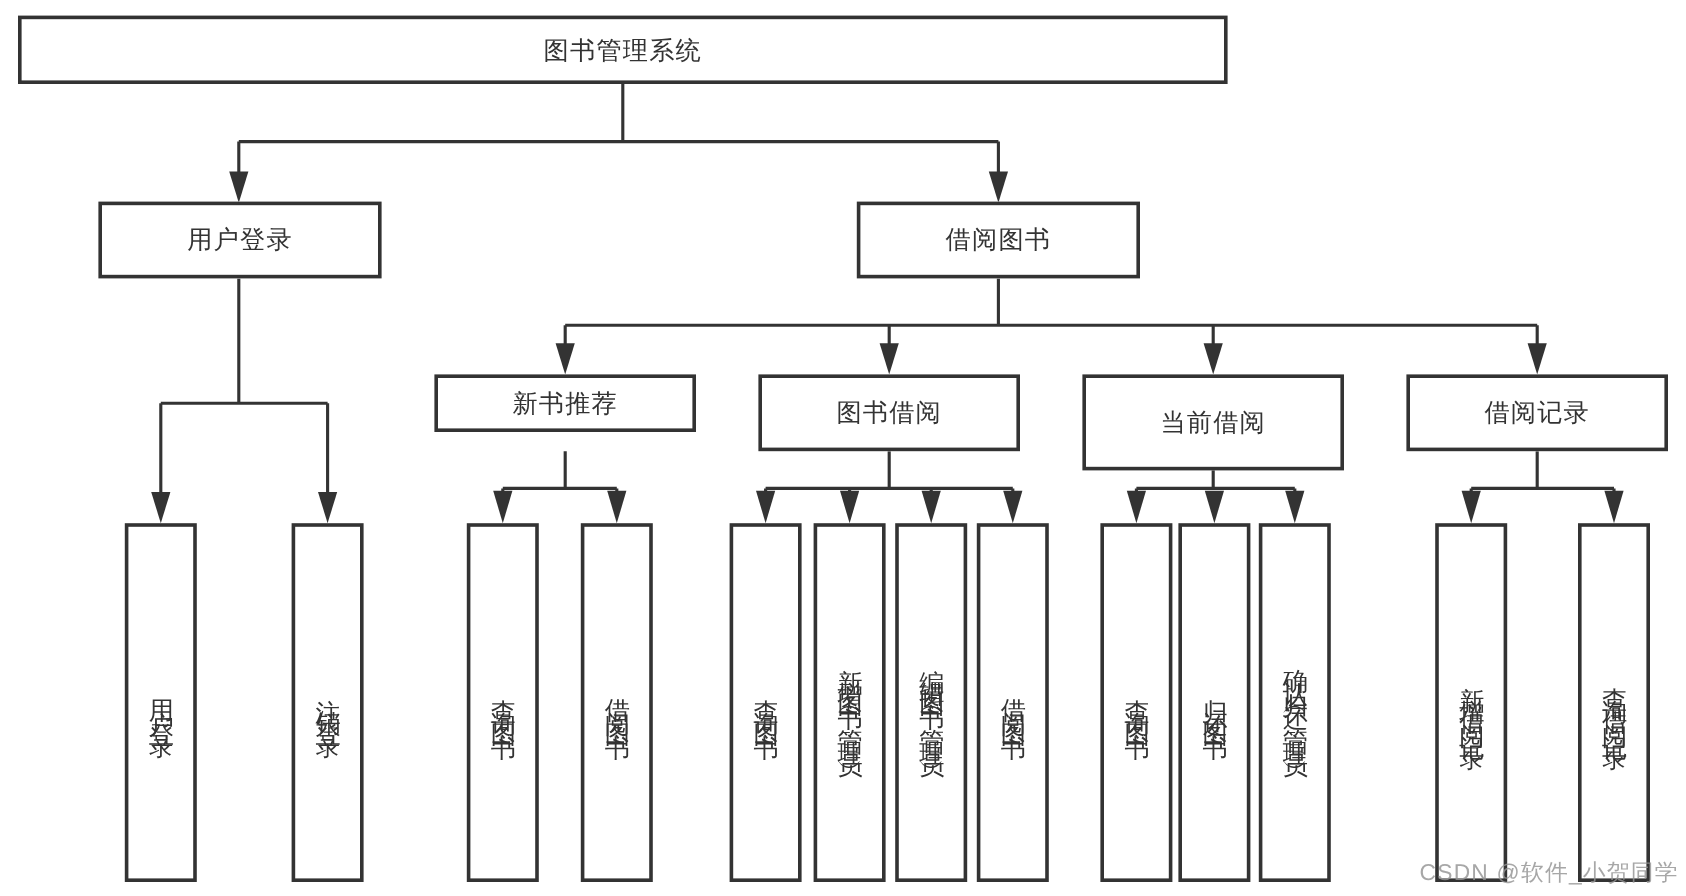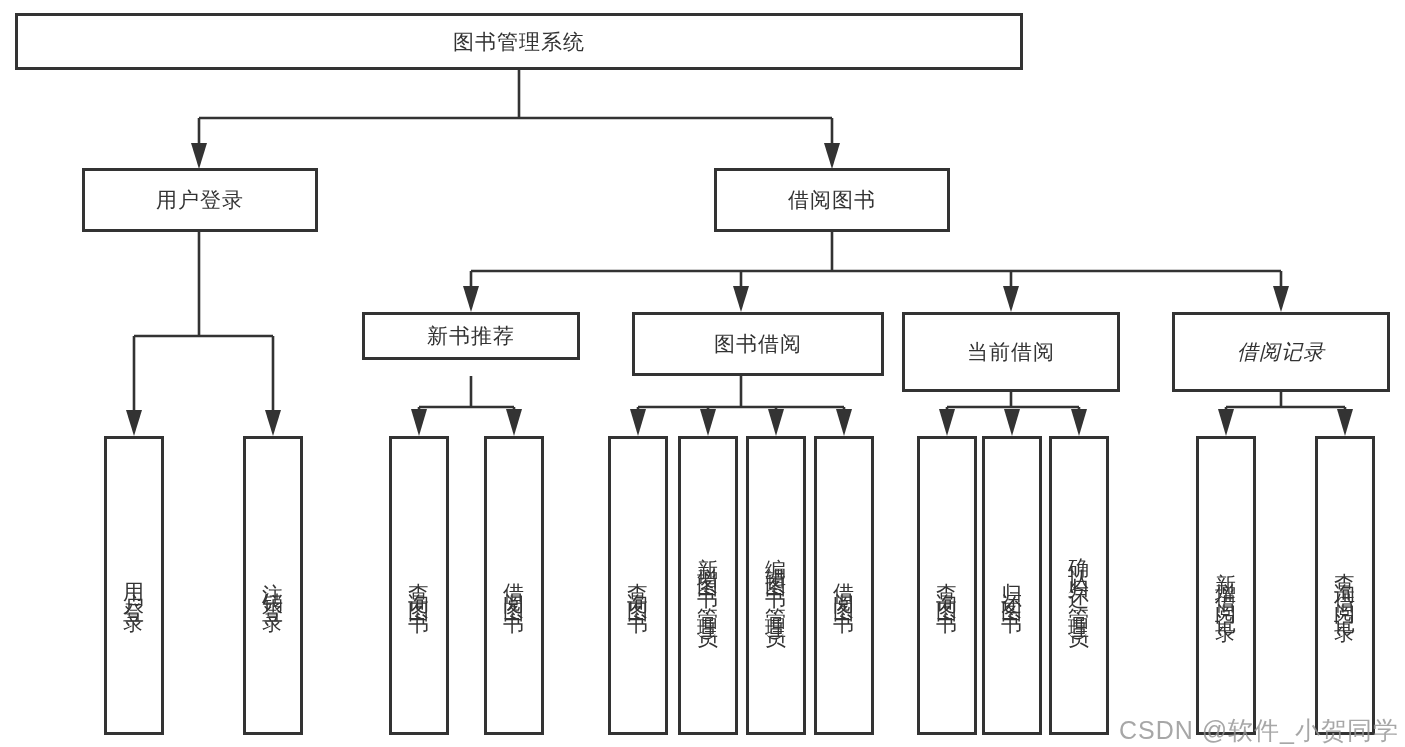--- a/index.html
+++ b/index.html
@@ -38,21 +38,21 @@
     writing-mode: vertical-rl;
     letter-spacing: 10px;
     line-height: 1;
     white-space: nowrap;
   }
   .watermark {
     position: absolute;
     right: 6px;
     top: 714px;
     z-index: 3;
-    font-size: 25px;
+    font-size: 19px;
     color: rgba(148, 148, 148, 0.82);
     letter-spacing: 1px;
     white-space: nowrap;
     margin-left: 20px;
   }
 </style>
 </head>
 <body>
 
 <div id="canvas">
@@ -106,23 +106,23 @@
       <polygon points="1337,409 1353,409 1345,436" fill="#333333"></polygon>
     </g>
   </svg>
 
   <div class="box" style="left:15px; top:13px; width:1008px; height:57px;">图书管理系统</div>
 
   <div class="box" style="left:82px; top:168px; width:236px; height:64px;">用户登录</div>
   <div class="box" style="left:714px; top:168px; width:236px; height:64px;">借阅图书</div>
 
   <div class="box" style="left:362px; top:312px; width:218px; height:48px;">新书推荐</div>
-  <div class="box" style="left:632px; top:312px; width:252px; height:64px;">图书借阅</div>
+  <div class="box" style="left:632px; top:312px; width:218px; height:64px;">图书借阅</div>
   <div class="box" style="left:902px; top:312px; width:218px; height:80px;">当前借阅</div>
-  <div class="box" style="left:1172px; top:312px; width:218px; height:80px;font-style:italic;">借阅记录</div>
+  <div class="box" style="left:1172px; top:312px; width:218px; height:64px;">借阅记录</div>
 
   <div class="box" style="left:104px; top:436px; width:60px; height:299px;">
     <span class="vtext">用户登录</span>
   </div>
   <div class="box" style="left:243px; top:436px; width:60px; height:299px;">
     <span class="vtext">注销登录</span>
   </div>
 
   <div class="box" style="left:389px; top:436px; width:60px; height:299px;">
     <span class="vtext">查询图书</span>

